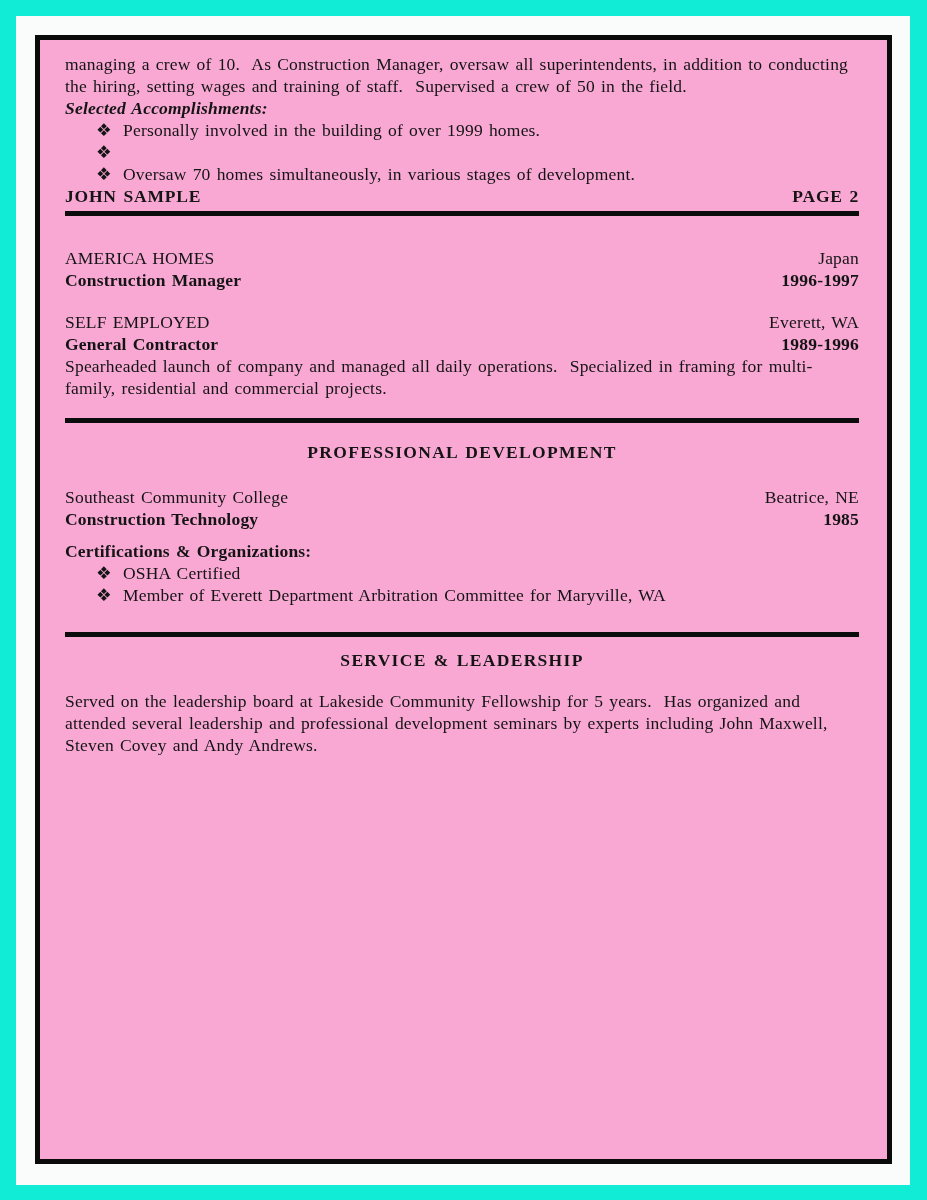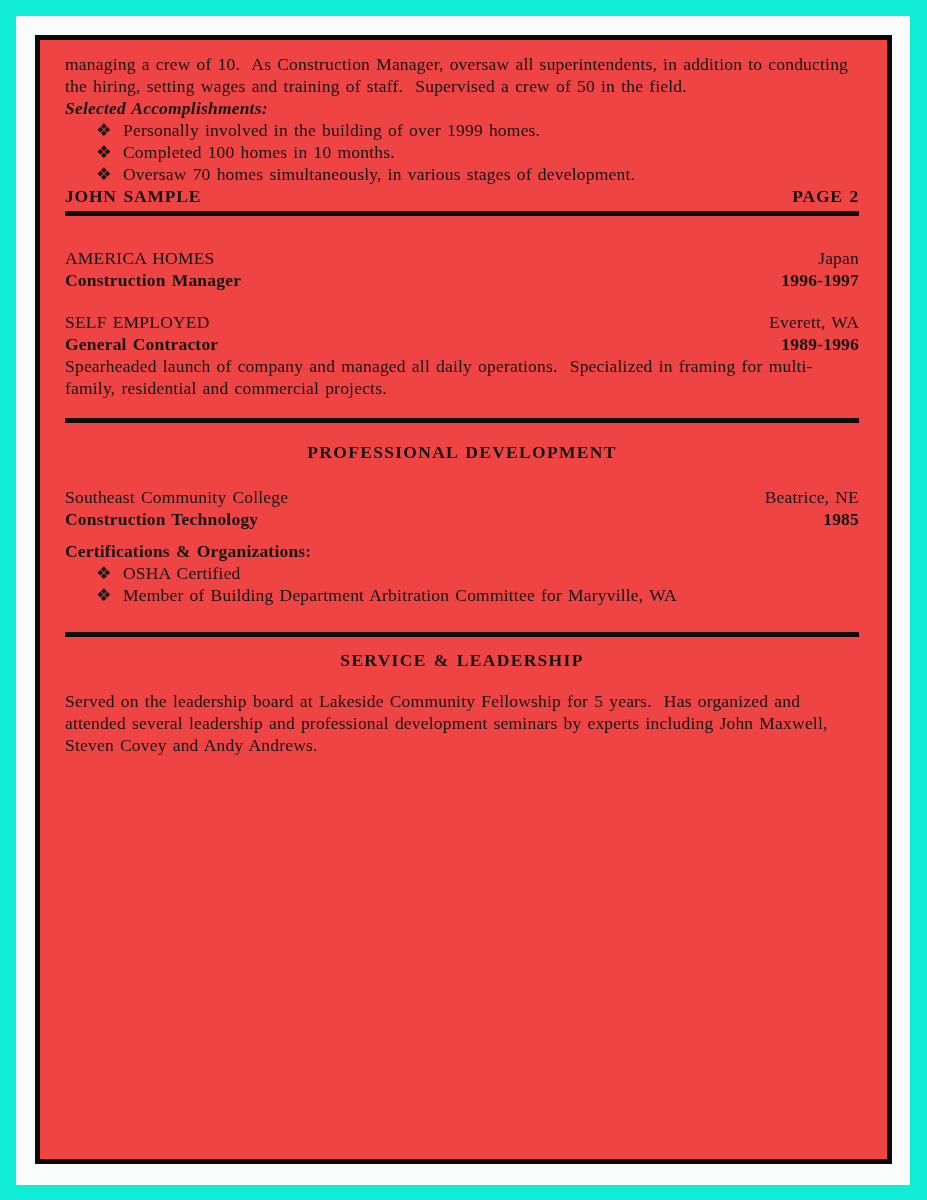--- a/index.html
+++ b/index.html
@@ -11,21 +11,21 @@
     color:#141414;
     overflow:hidden;
   }
   .paper {
     position:absolute; left:16px; top:16px; right:17px; bottom:15px;
     background:#fafbfb;
   }
   .sheet {
     position:absolute; left:19px; top:19px; right:18px; bottom:21px;
     border:5px solid #0a0a0a;
-    background:#ef4444;
+    background:#f9a8d4;
     padding:13px 28px 0 25px;
     font-size:17.5px;
     line-height:22px;
     letter-spacing:0.2px;
     word-spacing:1.5px;
   }
   .para { white-space:pre-wrap; }
   .b  { font-weight:bold; }
   .bi { font-weight:bold; font-style:italic; }
   .row { display:flex; justify-content:space-between; align-items:baseline; }
@@ -53,21 +53,20 @@
 
     <div class="para">managing a crew of 10.  As Construction Manager, oversaw all superintendents, in addition to conducting the hiring, setting wages and training of staff.  Supervised a crew of 50 in the field.</div>
     <div class="bi">Selected Accomplishments:</div>
 
     <div class="bullet">
       <span class="glyph">❖</span>
       <span>Personally involved in the building of over 1999 homes.</span>
     </div>
     <div class="bullet">
       <span class="glyph">❖</span>
-      <span>Completed 100 homes in 10 months.</span>
     </div>
     <div class="bullet">
       <span class="glyph">❖</span>
       <span>Oversaw 70 homes simultaneously, in various stages of development.</span>
     </div>
 
     <div class="row">
       <span class="name-head">JOHN SAMPLE</span>
       <span class="name-head">PAGE 2</span>
     </div>
@@ -109,21 +108,21 @@
       <span>1985</span>
     </div>
 
     <div class="b mt-cert">Certifications &amp; Organizations:</div>
     <div class="bullet">
       <span class="glyph">❖</span>
       <span>OSHA Certified</span>
     </div>
     <div class="bullet">
       <span class="glyph">❖</span>
-      <span>Member of Building Department Arbitration Committee for Maryville, WA</span>
+      <span>Member of Everett Department Arbitration Committee for Maryville, WA</span>
     </div>
 
     <div class="rule mt-rule3"></div>
 
     <div class="center-head mt-svchead">SERVICE &amp; LEADERSHIP</div>
     <div class="para mt-svcpara">Served on the leadership board at Lakeside Community Fellowship for 5 years.  Has organized and attended several leadership and professional development seminars by experts including John Maxwell, Steven Covey and Andy Andrews.</div>
 
   </div>
 </div>
 

